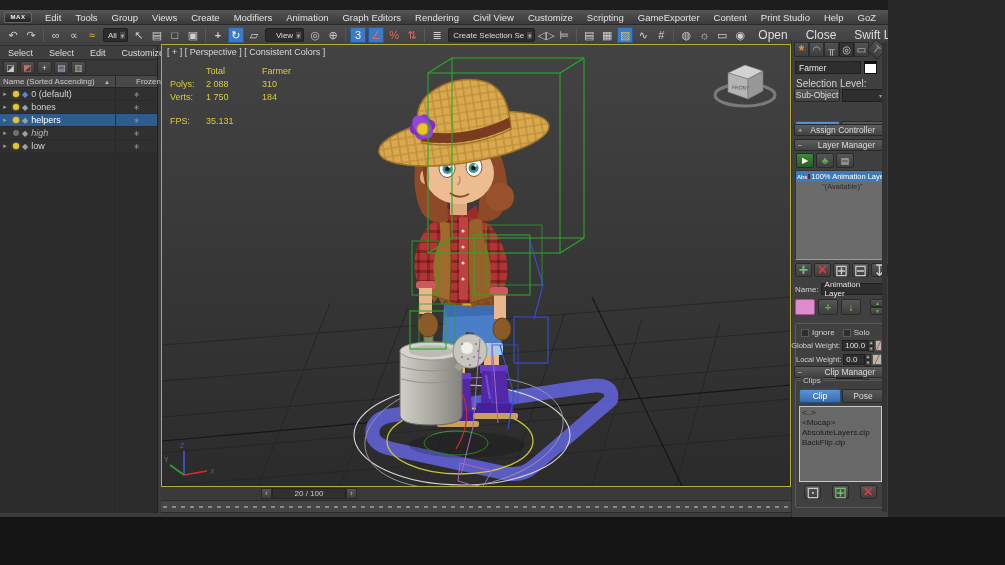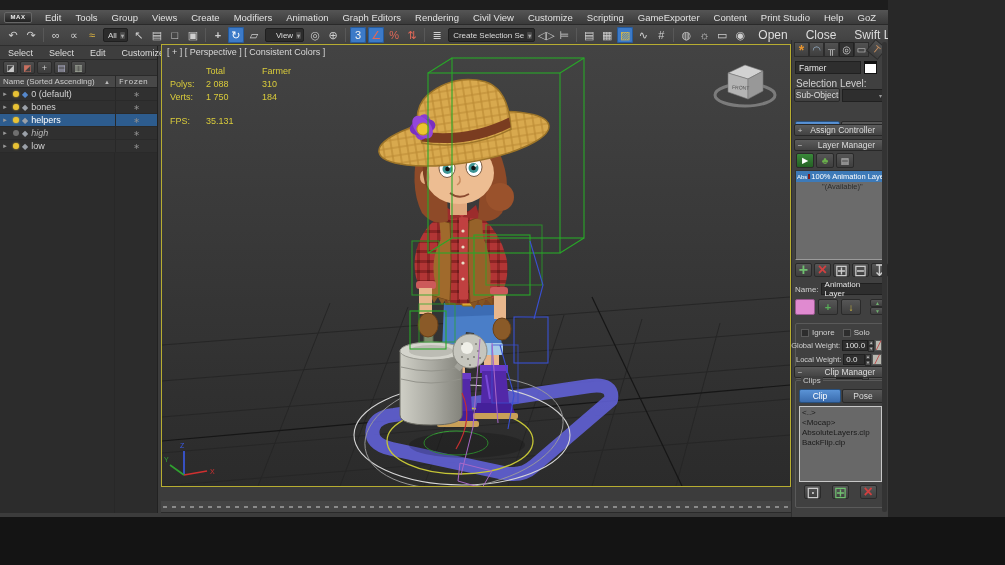--- a/index.html
+++ b/index.html
@@ -31,21 +31,21 @@
   
   .explorer{position:absolute;left:0;top:46px;width:158px;height:467px;background:#2c2c2c;border-right:1px solid #222;}
   .exp-menus{height:14px;display:flex;align-items:center;background:#3e3e3e;border-bottom:1px solid #2a2a2a;}
   .exp-menu{color:#ddd;font-size:9px;padding:0 8px;}
   .exp-tools{height:16px;display:flex;align-items:center;background:#383838;border-bottom:1px solid #2a2a2a;padding-left:2px;}
   .exp-tool{width:15px;height:13px;display:flex;align-items:center;justify-content:center;font-size:9px;color:#bbb;
             background:linear-gradient(#4e4e4e,#3c3c3c);border:1px solid #2c2c2c;border-radius:2px;margin:0 1px;}
   .exp-header{height:12px;display:flex;background:#484848;border-bottom:1px solid #262626;color:#ccc;font-size:8px;}
   .exp-header .col-name{flex:1;padding:1px 3px;display:flex;align-items:center;}
   .exp-header .sort{margin-left:auto;font-size:6px;color:#bbb;padding-right:2px;}
-  .exp-header .col-frozen{width:42px;border-left:1px solid #2a2a2a;padding:1px 3px;font-family:Liberation Mono, monospace;}
+  .exp-header .col-frozen{width:42px;border-left:1px solid #2a2a2a;padding:1px 20px;}
   .exp-rows{position:relative;}
   .exp-row{height:13px;display:flex;align-items:center;font-size:9px;color:#d2d2d2;background:#303030;border-bottom:1px solid #2a2a2a;}
   .exp-row.selected{background:#2d5c8e;color:#fff;}
   .exp-row .tw{width:10px;text-align:center;color:#9a9a9a;font-size:7px;}
   .bulb{width:6px;height:6px;border-radius:50%;background:#e8c235;box-shadow:0 0 2px #e8c235;margin:0 3px;}
   .bulb.dim{background:#6f6f6f;box-shadow:none;}
   .lyr{font-size:8px;margin-right:3px;}
   .exp-row .nm{flex:1;white-space:nowrap;overflow:hidden;}
   .exp-row .fz{width:42px;border-left:1px solid #282828;text-align:center;color:#8f8f8f;font-size:8px;align-self:stretch;display:flex;align-items:center;justify-content:center;}
   .exp-row.italic .nm{font-style:italic;color:#b5b5b5;}
@@ -490,20 +490,27 @@
             <span>184</span>
           </div>
         <div class="gap"></div>
         <div class="r">
             <span class="c1">FPS:</span>
             <span class="c2">35.131</span>
           </div>
       </div>
     </div>
 
+    <div class="timerow">
+      <div class="tslider">
+        <div class="arr">‹</div>
+        <div class="val">20 / 100</div>
+        <div class="arr">›</div>
+      </div>
+    </div>
     <div class="trackbar">
         <div class="dashes"></div>
       </div>
 
     <div class="cmdpanel">
       <div class="cp-tabs" id="cp-tabs">
           <div class="cp-tab" style="color: rgb(232, 149, 46); font-size: 14px; font-weight: bold;">*</div>
           <div class="cp-tab" style="color: rgb(154, 180, 204);">◠</div>
           <div class="cp-tab" style="color: rgb(204, 204, 204);">╥</div>
           <div class="cp-tab active" style="color: rgb(208, 208, 208);">◎</div>

